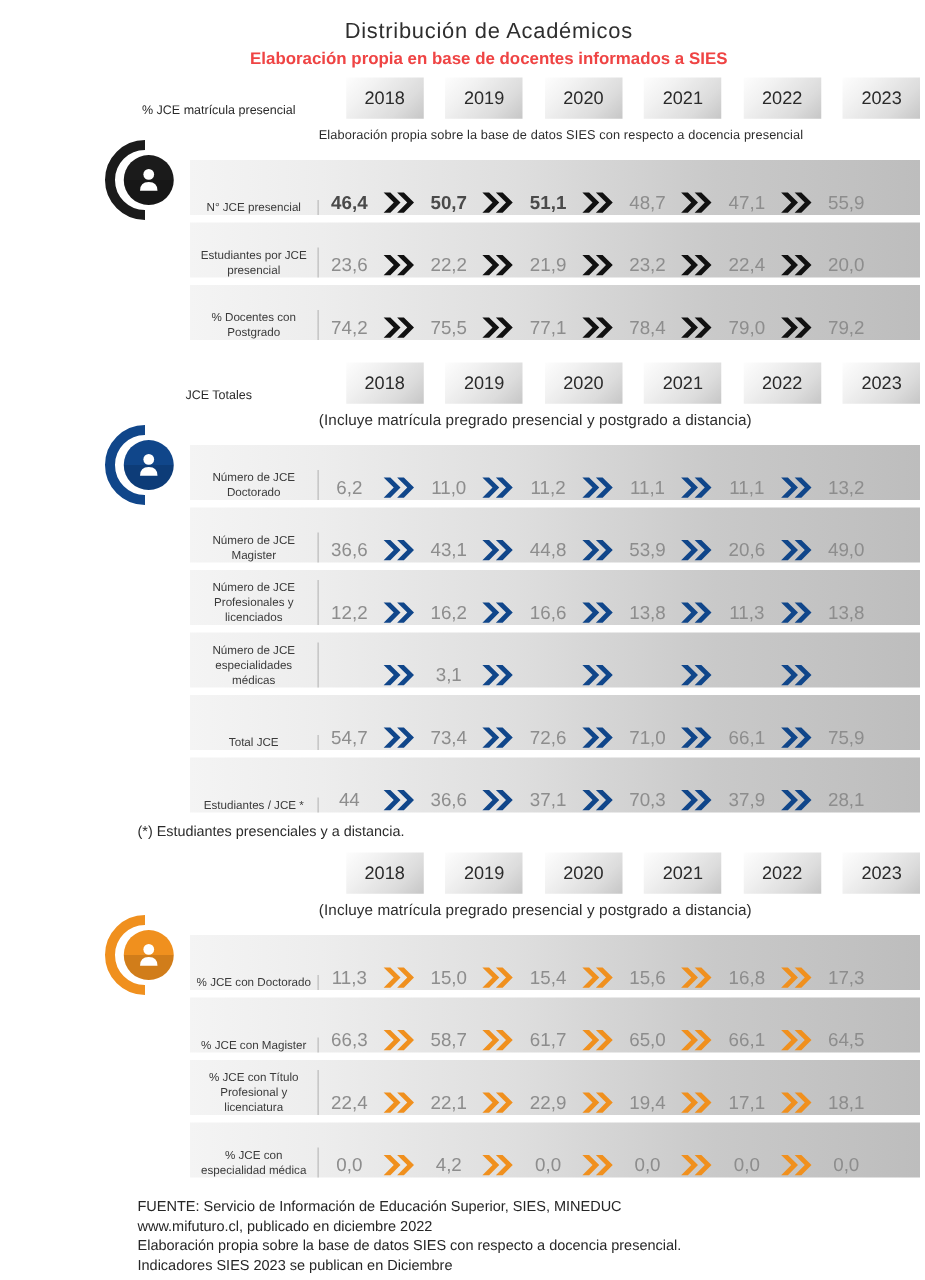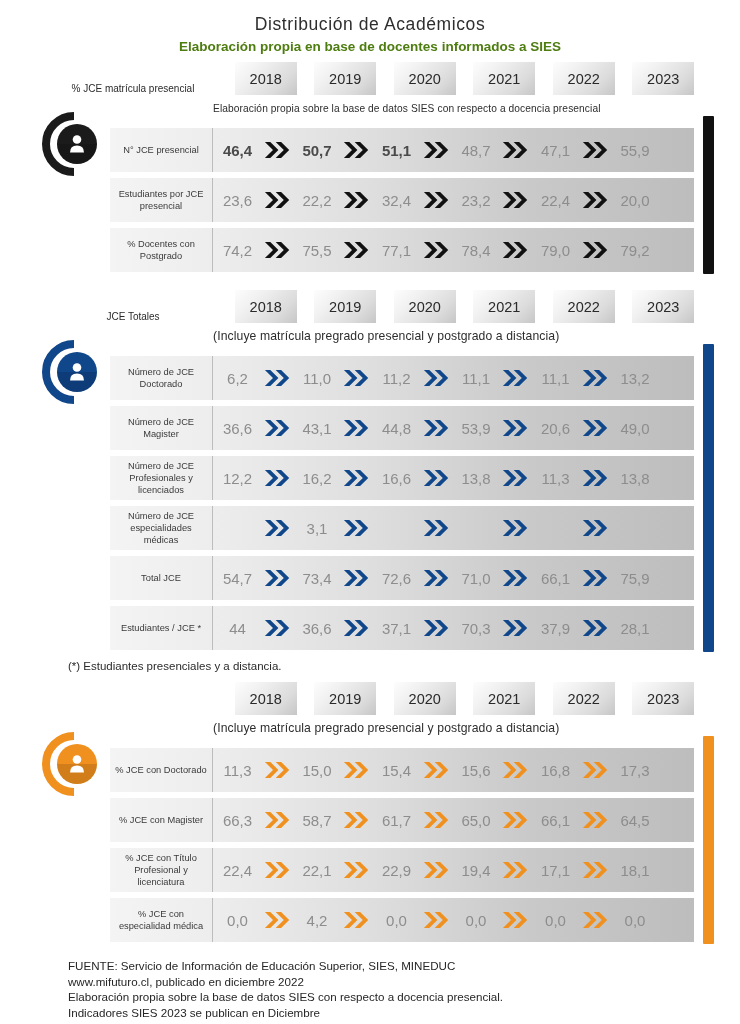--- a/index.html
+++ b/index.html
@@ -4,30 +4,30 @@
 <style>
   * { box-sizing: border-box; margin: 0; padding: 0; }
   html, body {
     width: 740px; height: 1024px;
     background: #ffffff;
     font-family: "Liberation Sans", sans-serif;
     color: #3b3b3b;
     overflow: hidden;
   }
 
-  .page { position: relative; width: 740px; height: 1024px; }
+  .page { position: relative; width: 740px; height: 1024px; padding-left: 42px; }
 
   
   .title-block { text-align: center; padding-top: 14px; }
   .title-main {
     font-size: 17.5px; letter-spacing: .6px; color: #2e2e2e;
     font-weight: 400;
   }
   .title-sub {
-    font-size: 13.5px; font-weight: 700; color: #4d7c0f;
+    font-size: 13.5px; font-weight: 700; color: #ef4444;
     margin-top: 4px;
   }
 
   
   .section { position: relative; }
 
   .section-head {
     position: relative;
     height: 66px;
   }
@@ -59,20 +59,21 @@
   .sec-note.big { font-size: 12.2px; top: 39px; }
 
   
   .rows { position: relative; }
   .row {
     position: relative;
     display: flex;
     height: 44px;
     margin-bottom: 6px;
     background: linear-gradient(to right, #f4f4f4 0%, #ededed 18%, #dedede 45%, #c9c9c9 72%, #bdbdbd 100%);
+    align-items: flex-end;
   }
   .row-label {
     width: 103px; flex: 0 0 103px;
     display: flex; align-items: center; justify-content: center;
     text-align: center;
     font-size: 9.3px; line-height: 12px; color: #3a3a3a;
     padding: 0 4px;
     border-right: 1px solid #bcbcbc;
   }
   .row-cells { flex: 1; display: flex; align-items: center; }
@@ -200,21 +201,21 @@
     <path d="M13 2 L22 11 L13 20 L19 20 L28 11 L19 2 Z" fill="#111111"></path>
   </svg>
               </div>
               <div class="cell-val">22,2</div>
               <div class="cell-arrow">
                 <svg class="chev" viewBox="0 0 30 22" width="27" height="20">
     <path d="M1 2 L10 11 L1 20 L7 20 L16 11 L7 2 Z" fill="#111111"></path>
     <path d="M13 2 L22 11 L13 20 L19 20 L28 11 L19 2 Z" fill="#111111"></path>
   </svg>
               </div>
-              <div class="cell-val">32,4</div>
+              <div class="cell-val">21,9</div>
               <div class="cell-arrow">
                 <svg class="chev" viewBox="0 0 30 22" width="27" height="20">
     <path d="M1 2 L10 11 L1 20 L7 20 L16 11 L7 2 Z" fill="#111111"></path>
     <path d="M13 2 L22 11 L13 20 L19 20 L28 11 L19 2 Z" fill="#111111"></path>
   </svg>
               </div>
               <div class="cell-val">23,2</div>
               <div class="cell-arrow">
                 <svg class="chev" viewBox="0 0 30 22" width="27" height="20">
     <path d="M1 2 L10 11 L1 20 L7 20 L16 11 L7 2 Z" fill="#111111"></path>

